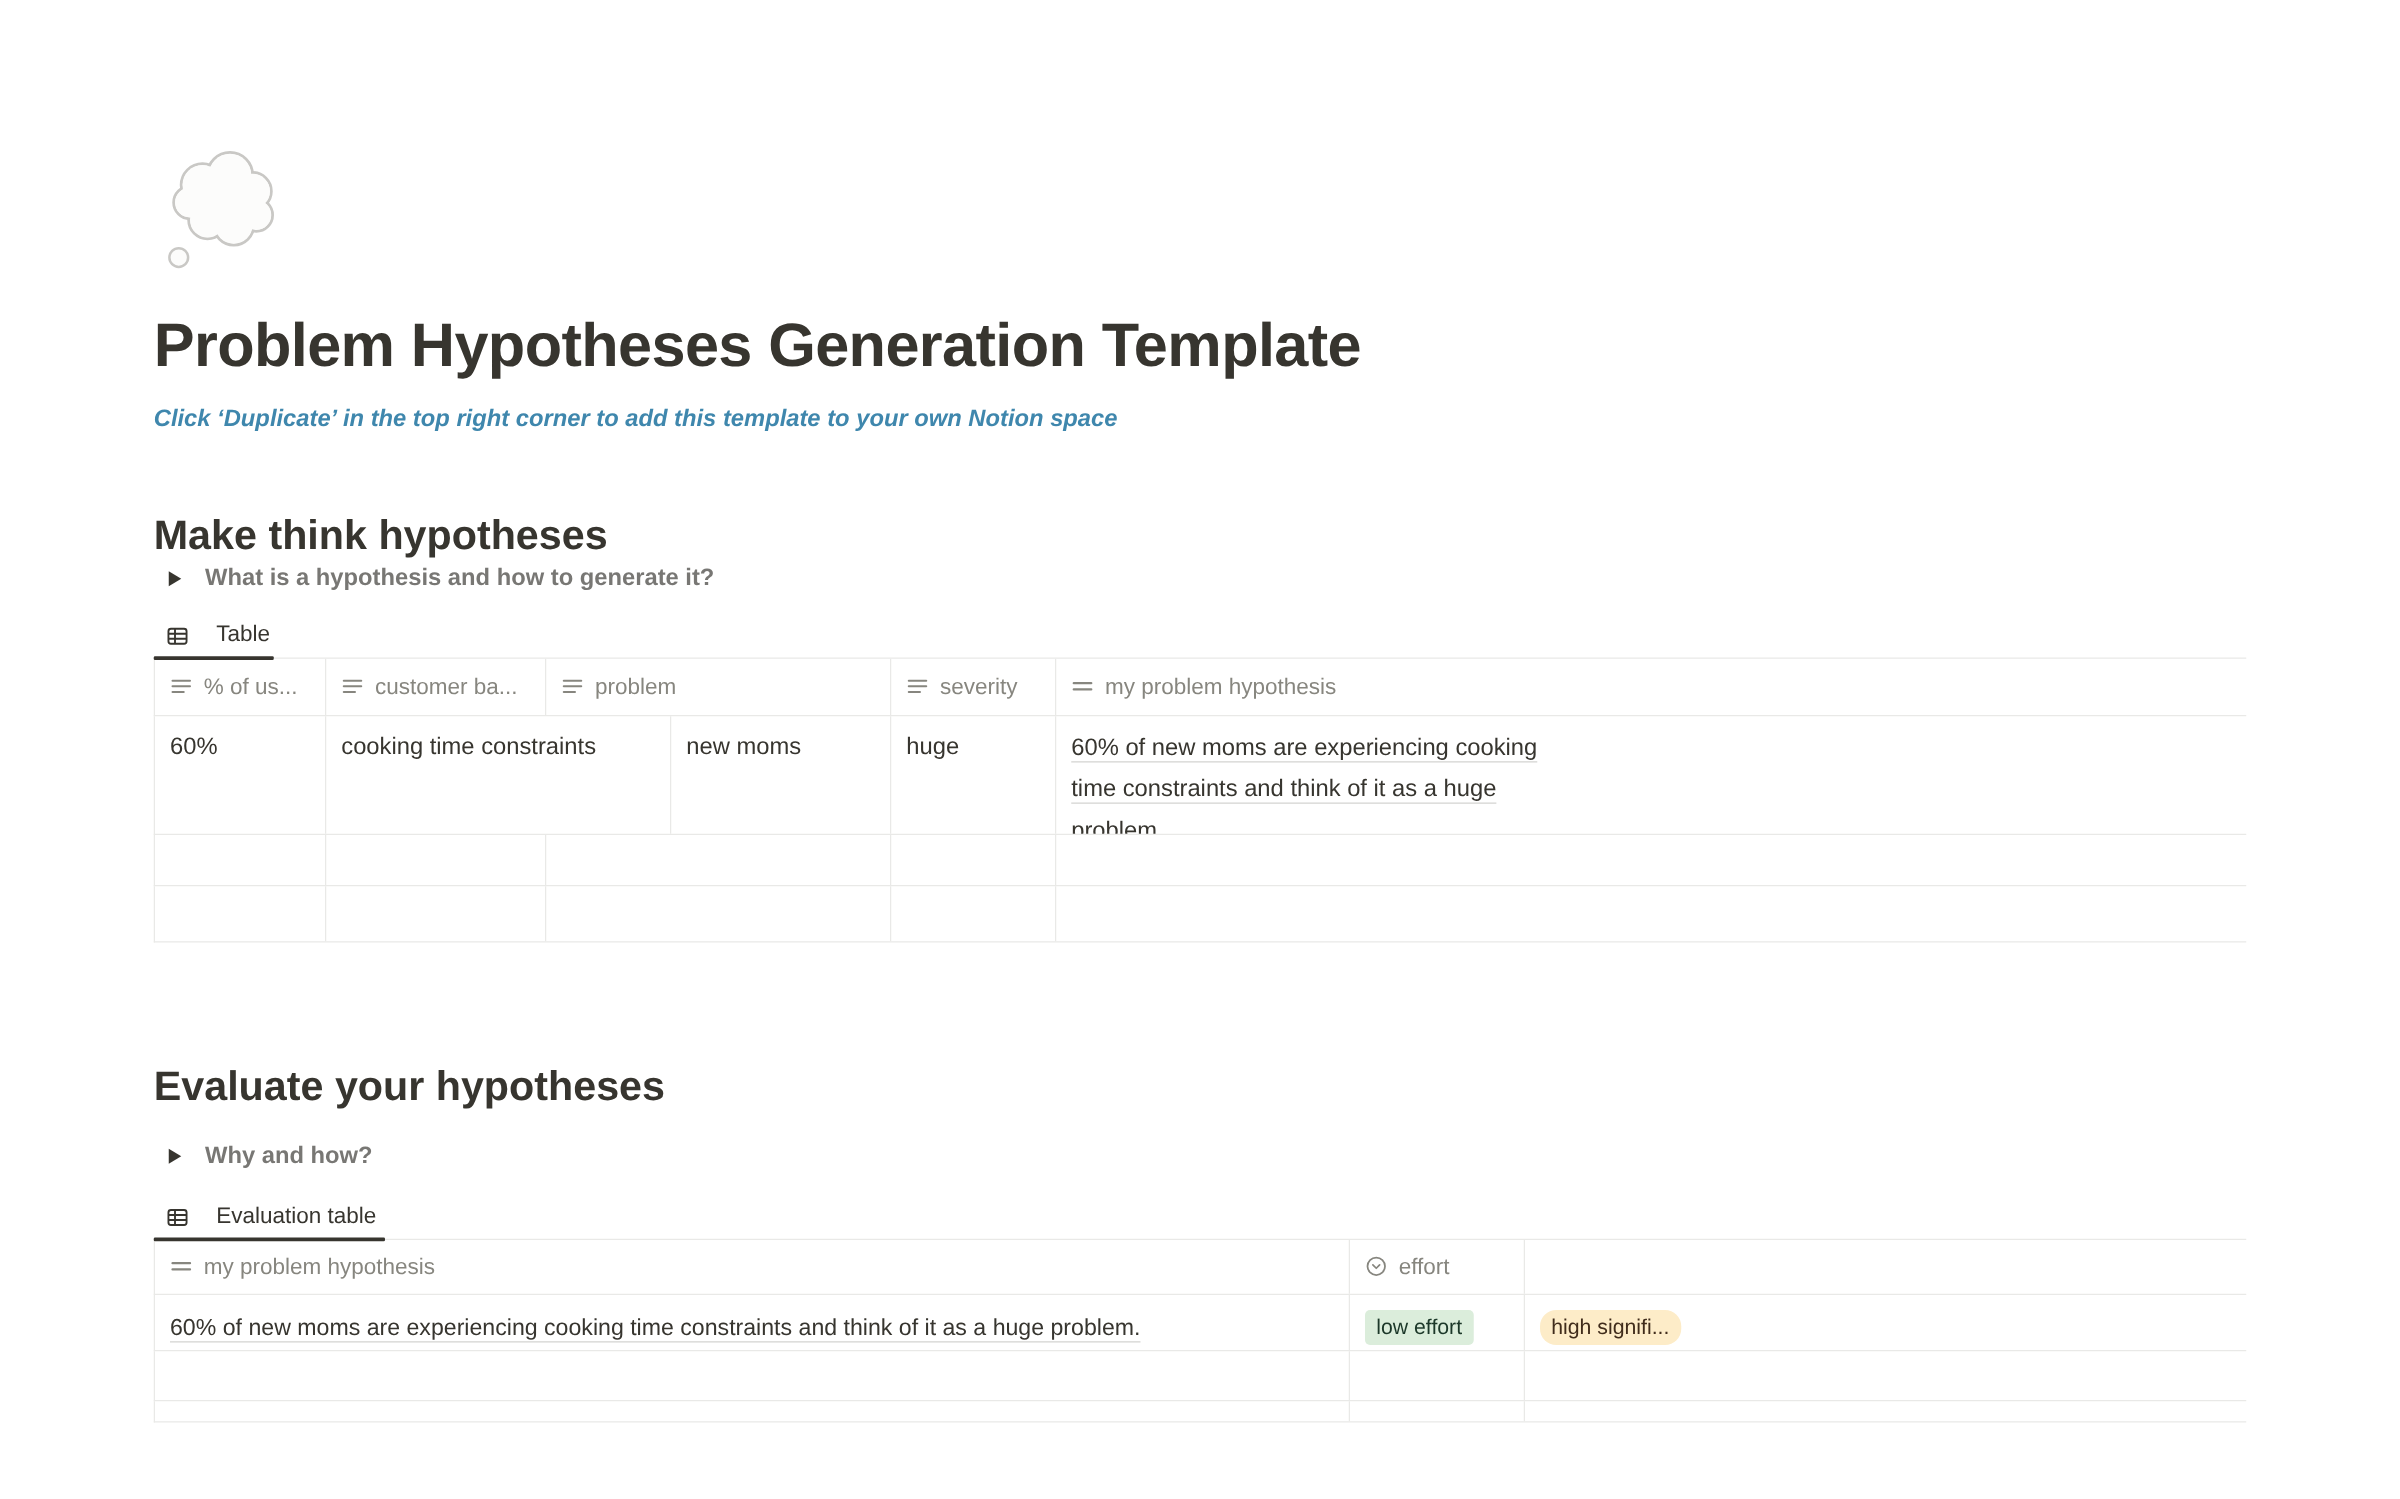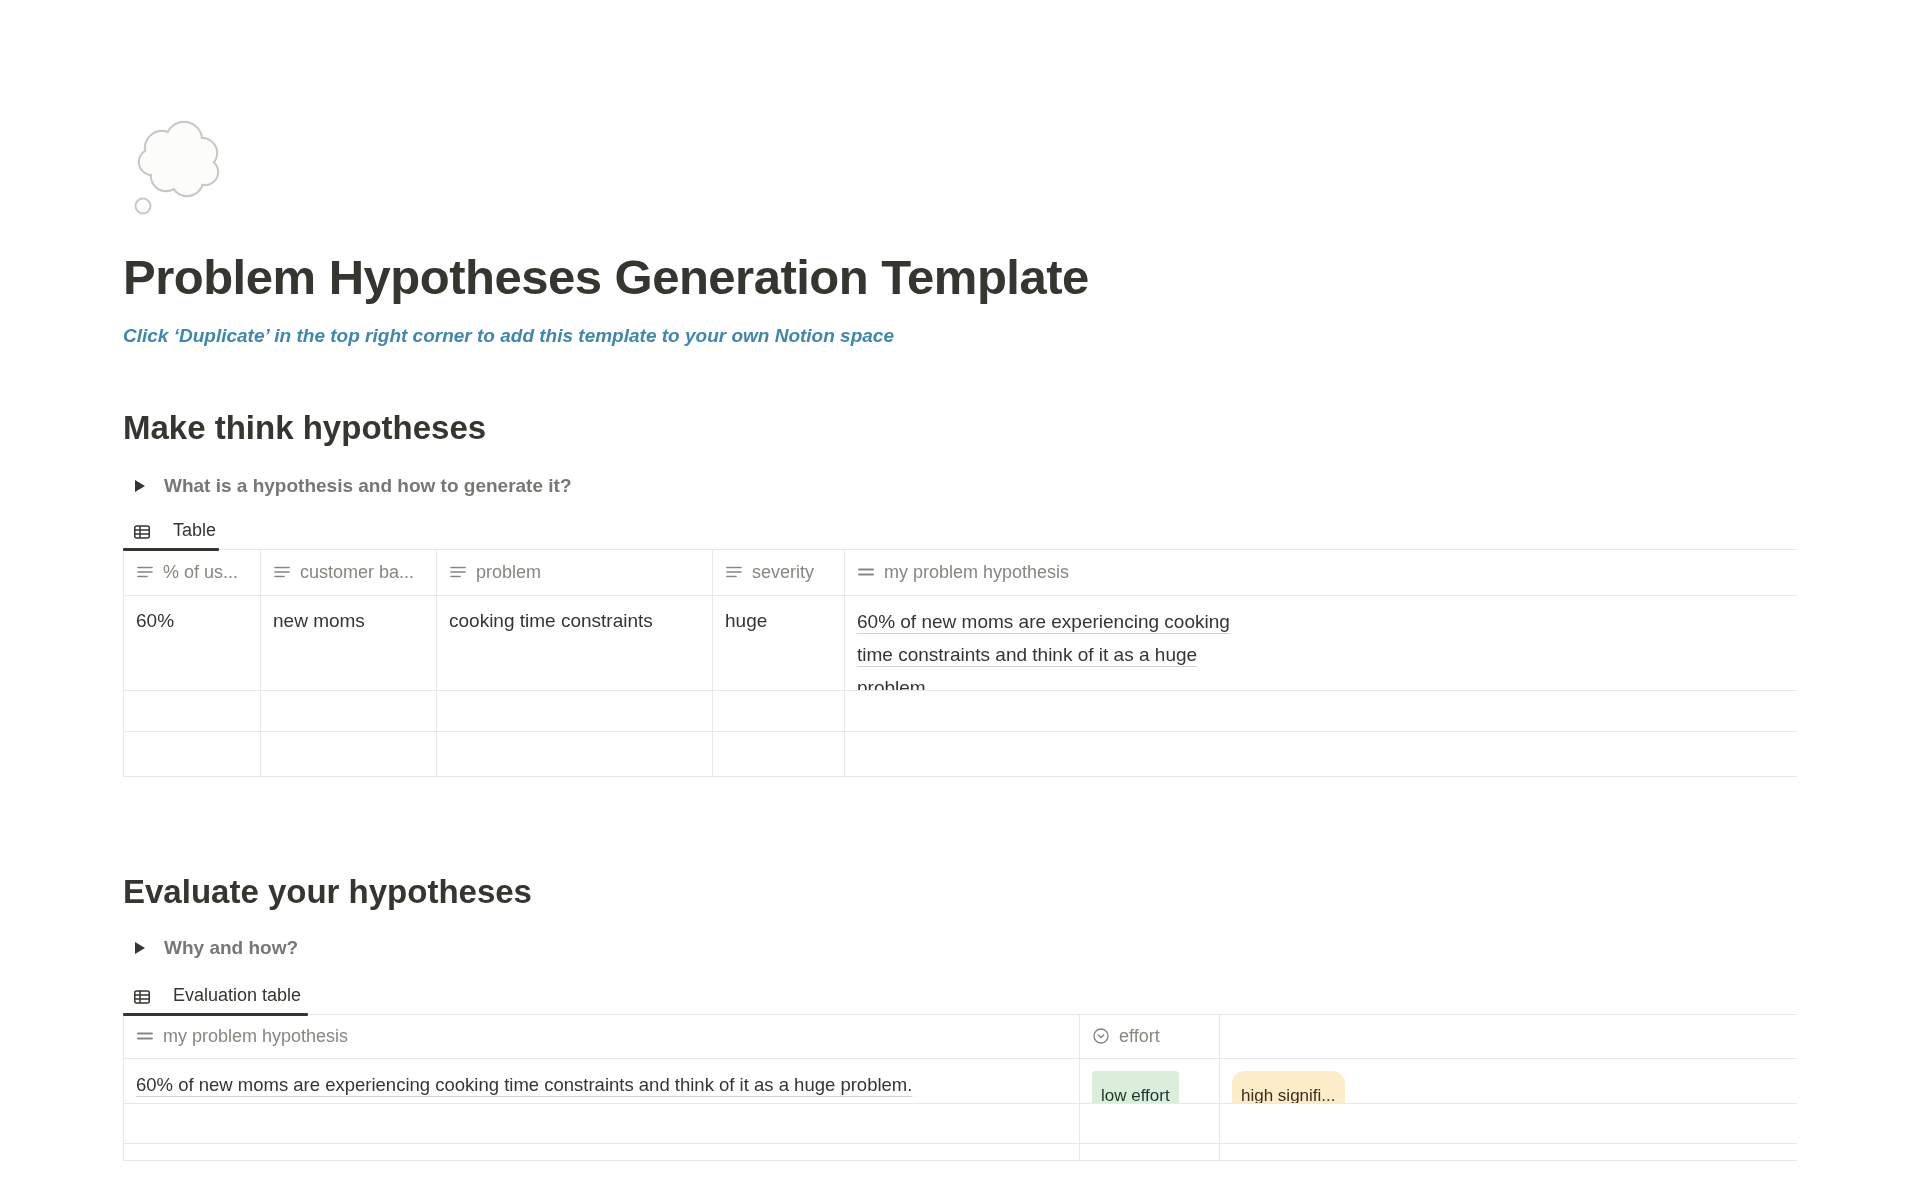--- a/index.html
+++ b/index.html
@@ -28,21 +28,20 @@
     line-height:25px;
     font-style:italic;
     font-weight:700;
     color:#3F87AD;
   }
   .h2 { font-size:33px; font-weight:700; line-height:42px; color:#37352F; }
   .h2.first { margin-top:59px; }
   .h2.second { margin-top:94px; }
 
   .toggle-row {
-    margin-top:23px;
     height:28px;
     display:flex;
     align-items:center;
     cursor:pointer;
   }
   .toggle-row.second { margin-top:21px; }
   .toggle-tri {
     width:0; height:0; margin-left:12px;
     border-left:10px solid #37352F;
     border-top:6px solid transparent;
@@ -118,21 +117,21 @@
     text-decoration:underline;
     text-decoration-color:rgba(55,53,47,0.22);
     text-decoration-thickness:1px;
     text-underline-offset:5px;
   }
   .title-text.oneline { max-width:930px; white-space:nowrap; font-size:18.5px; }
 
   .badge {
     display:inline-block;
     margin-top:3px;
-    padding:14px 9px;
+    padding:3px 9px;
     border-radius:4px;
     font-size:17px;
     line-height:22px;
     white-space:nowrap;
   }
   .badge-green  { background:#DBEDDB; color:#1C3829; }
   .badge-yellow { background:#FDECC8; color:#402C1B;border-radius:13px; }
 </style>
 </head>
 <body>
@@ -239,22 +238,22 @@
               <line x1="2" y1="6.5" x2="16" y2="6.5"></line>
               <line x1="2" y1="11.5" x2="16" y2="11.5"></line>
             </g>
           </svg>
         <span>my problem hypothesis</span>
       </div>
     </div>
 
     <div class="trow drow1">
       <div class="tcell dcell t1c1">60%</div>
+      <div class="tcell dcell t1c3">cooking time constraints</div>
       <div class="tcell dcell t1c2">new moms</div>
-      <div class="tcell dcell t1c3">cooking time constraints</div>
       <div class="tcell dcell t1c4">huge</div>
       <div class="tcell dcell t1c5 last">
         <span class="title-text">60% of new moms are experiencing cooking time constraints and think of it as a huge problem.</span>
       </div>
     </div>
 
     <div class="trow erow">
       <div class="tcell t1c1"></div>
       <div class="tcell t1c2"></div>
       <div class="tcell t1c3"></div>

